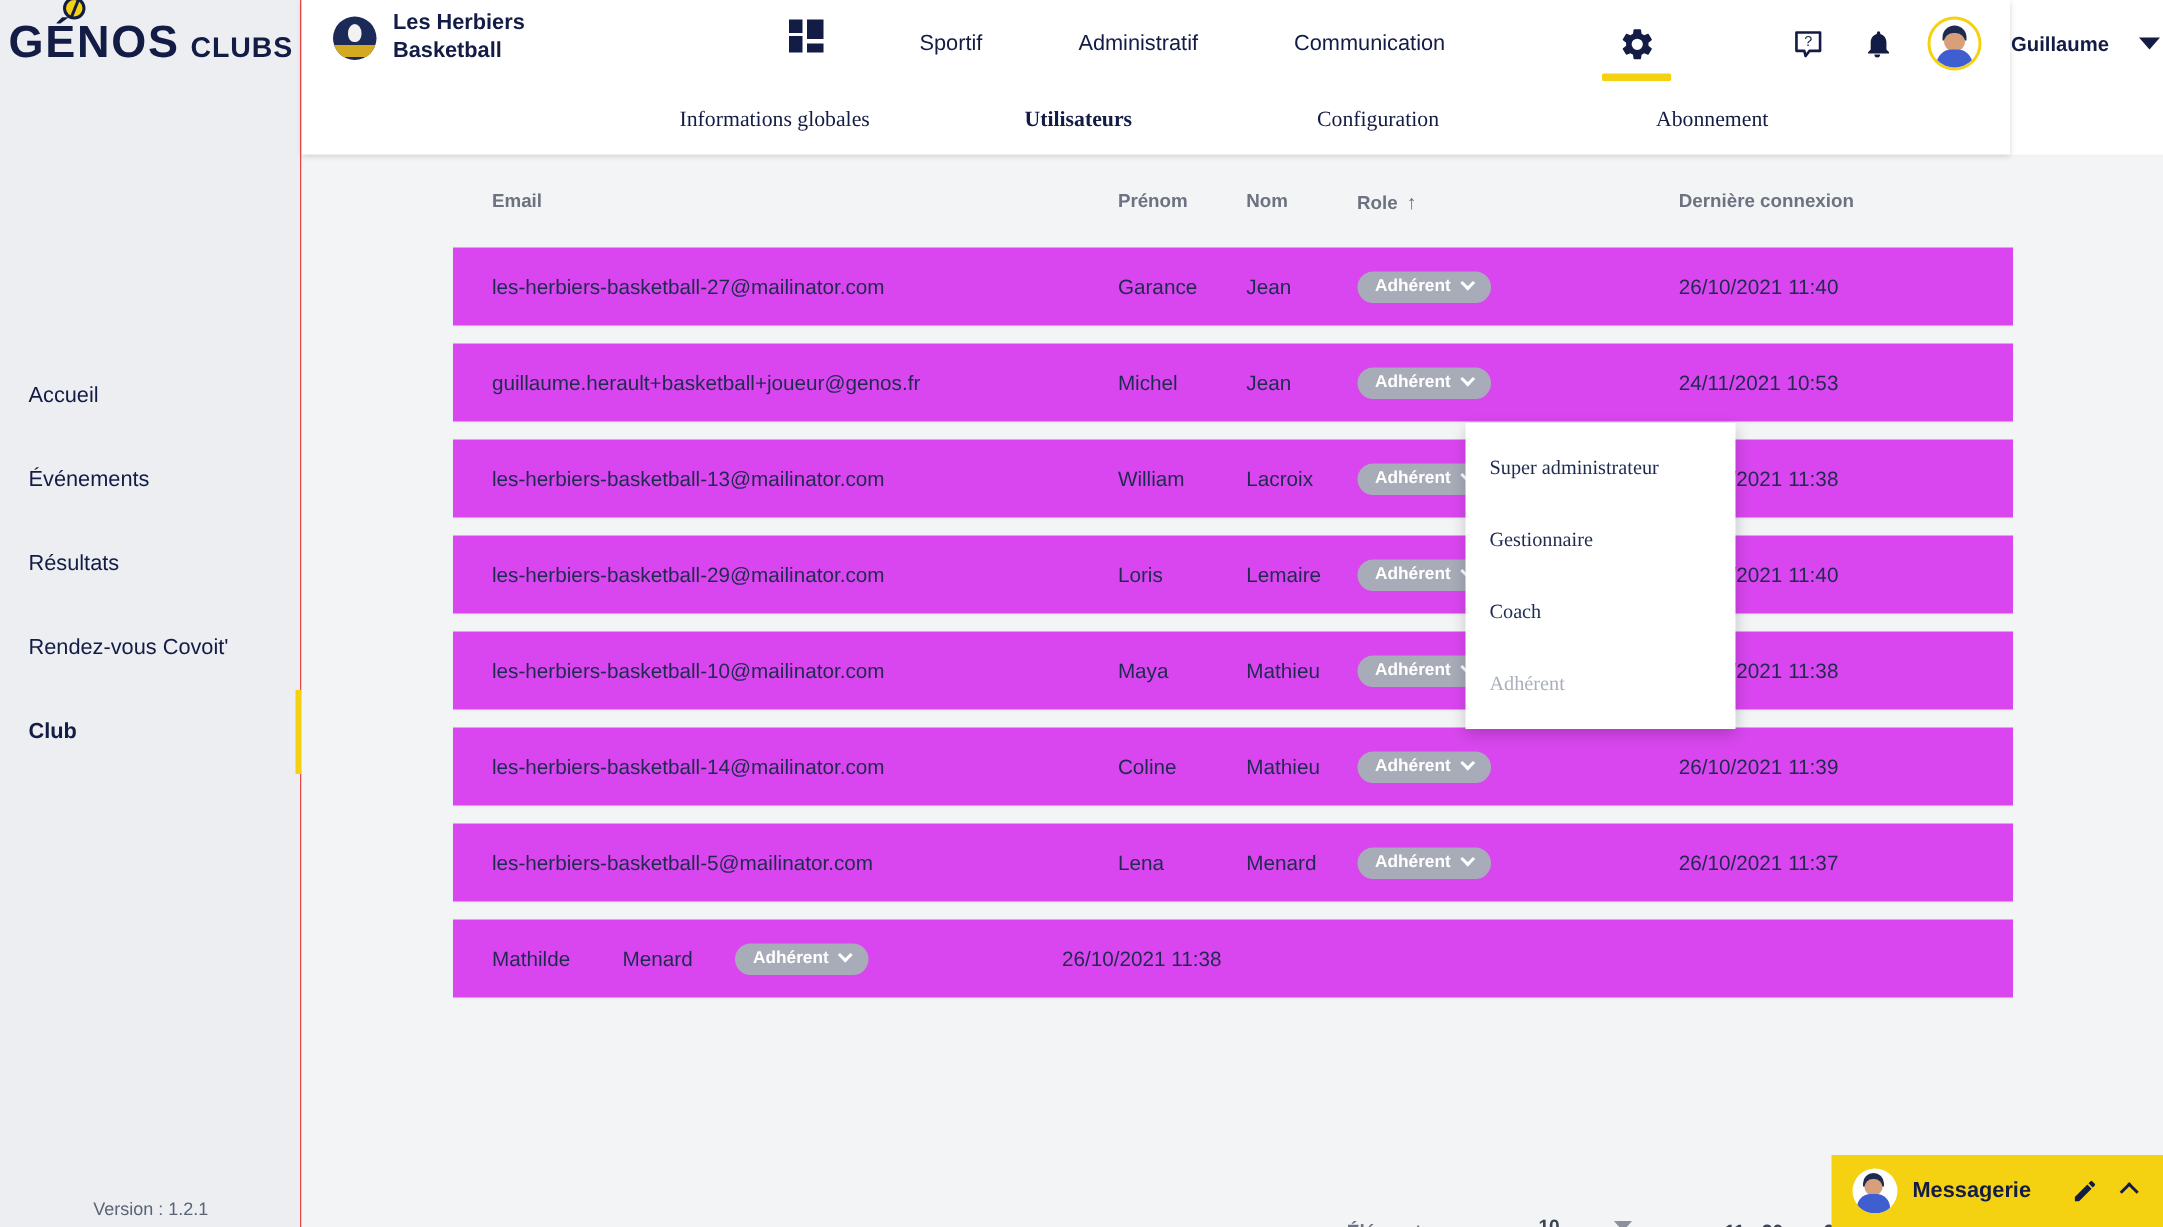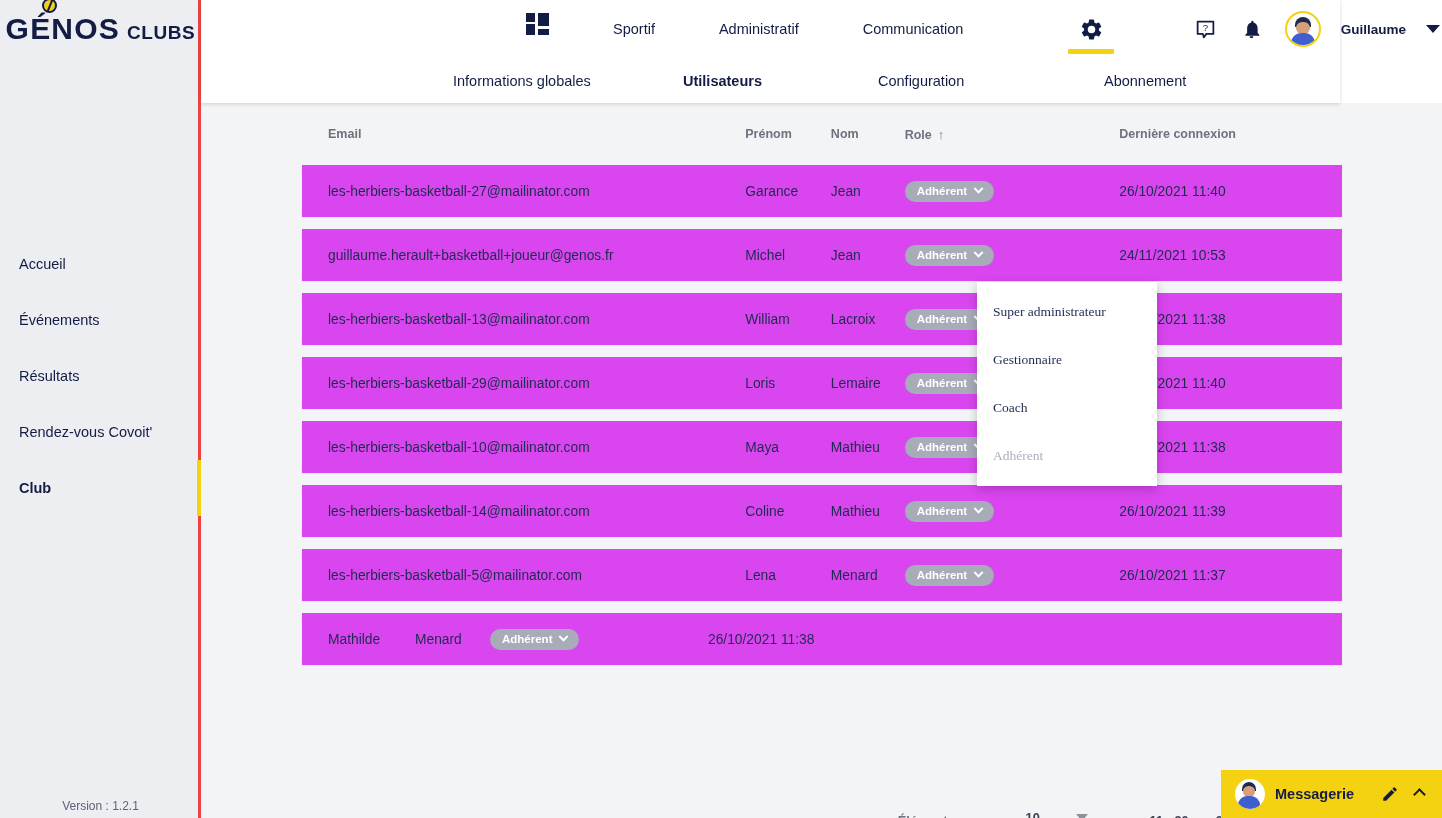--- a/index.html
+++ b/index.html
@@ -10,21 +10,21 @@
     background: #ffffff;
     overflow: hidden;
   }
   .app { position: relative; width: 1442px; height: 818px; }
 
   
   .sidebar {
     position: absolute; left: 0; top: 0;
     width: 201px; height: 818px;
     background: #eceef1;
-    border-right: 3px solid #ef4444;
+    border-right: 1px solid #ef4444;
   }
   .logo-wrap {
     position: absolute; left: 0; top: 0; width: 201px; height: 58px;
     display: flex; align-items: center; justify-content: center;
   }
   .logo {
     display: flex; align-items: baseline; gap: 7px;
     color: #131c45; position: relative;
   }
   .logo-main {
@@ -159,21 +159,21 @@
   }
   .caret-down {
     width: 0; height: 0; cursor: pointer;
     border-left: 7px solid transparent; border-right: 7px solid transparent;
     border-top: 8px solid #131c45;
   }
 
   
   .subtabs {
     position: absolute; left: 0; top: 58px; width: 1139px; height: 45px;
-    display: flex; align-items: center;
+    display: flex; align-items: center; font-family: Liberation Serif, serif;
   }
   .subtab {
     font-size: 14.5px; color: #131c45; cursor: pointer;
     white-space: nowrap; position: absolute;
   }
   .subtab.active { font-weight: 700; }
   .subtab:nth-of-type(1){ left: 252px; }
   .subtab:nth-of-type(2){ left: 482px; }
   .subtab:nth-of-type(3){ left: 677px; }
   .subtab:nth-of-type(4){ left: 880px; margin-left: 23px; }
@@ -317,20 +317,27 @@
       </div>
     </nav>
 
     <div class="version">Version : 1.2.1</div>
   </aside>
 
   <div class="header-right-fill"></div>
   <header class="header">
     <div class="header-top">
 
+      <div class="club">
+        <div class="club-logo"></div>
+        <div class="club-name">
+          <div>Les Herbiers</div>
+          <div>Basketball</div>
+        </div>
+      </div>
 
       <div class="grid-icon">
         <i></i>
           <i></i>
           <i></i>
           <i></i>
       </div>
 
       <nav class="main-tabs">
         <div class="main-tab">Sportif</div>

